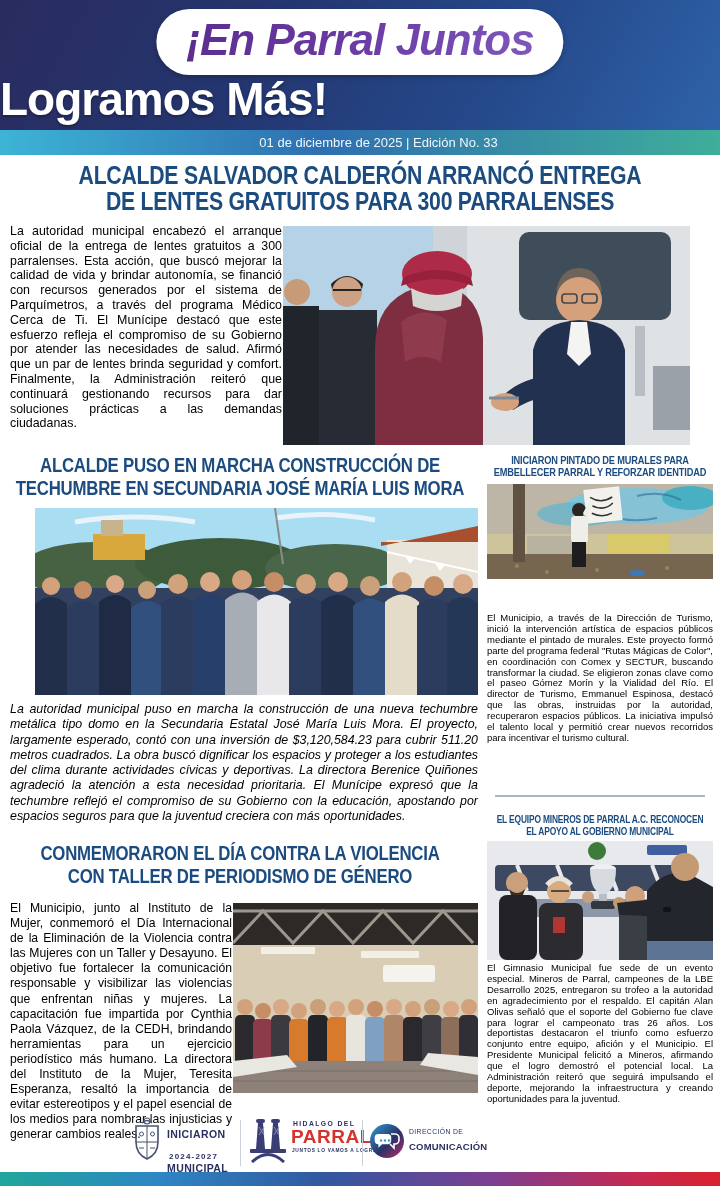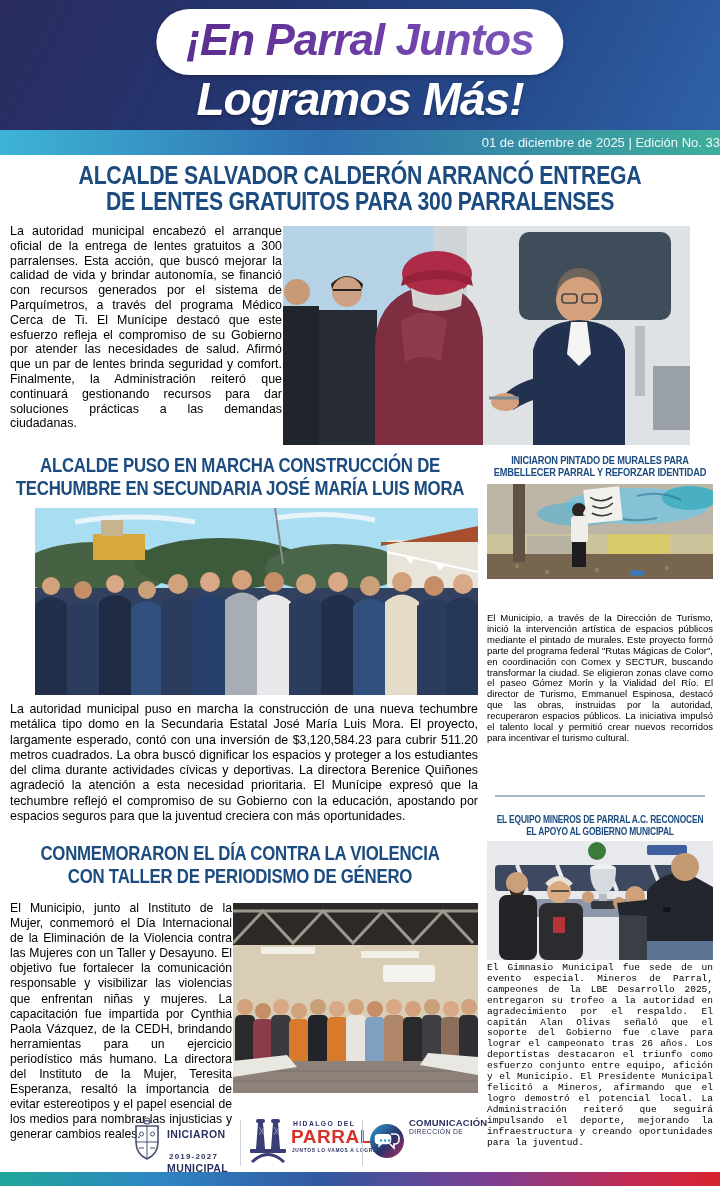--- a/index.html
+++ b/index.html
@@ -7,46 +7,46 @@
   .page { position:relative; width:720px; height:1186px; background:#ffffff; overflow:hidden; margin:0 auto; }
 
   
   .masthead { position:absolute; left:0; top:0; width:720px; height:130px;
     background:linear-gradient(118deg,#2a2c5f 0%,#24356f 35%,#254a8c 70%,#2f62a8 100%);padding-left:12px; }
   .pill { position:absolute; top:9px; left:50%; transform:translateX(-50%);
     background:#ffffff; border-radius:36px; padding:2px 30px 6px 30px; box-shadow:0 2px 5px rgba(0,0,0,.25); }
   .title1 { font-size:44px; font-weight:800; font-style:italic; letter-spacing:-1px; line-height:58px;
     background:linear-gradient(100deg,#5b2d8f 0%,#6c3ea6 55%,#7e57bb 100%);
     -webkit-background-clip:text; background-clip:text; color:#6c3ea6; -webkit-text-fill-color:transparent; white-space:nowrap; }
-  .title2 { position:absolute; top:72px; left:0; width:100%; text-align:center; color:#ffffff;
-    font-size:46px; font-weight:800; font-style:italic; letter-spacing:-1px;
+  .title2 { position:absolute; top:72px; left:0; width:100%; text-align:left; color:#ffffff;
+    font-size:46px; font-weight:800; letter-spacing:-1px;
     text-shadow:0 2px 3px rgba(0,0,0,.3); }
   .datebar { position:absolute; left:0; top:130px; width:720px; height:25px;
     background:linear-gradient(90deg,#3db4d6 0%,#2f6fb0 45%,#3fae9a 100%);
-    color:#eef8fb; font-size:13px; text-align:right; line-height:25px;padding-left:37px; }
+    color:#eef8fb; font-size:13px; text-align:center; line-height:25px;padding-left:37px; }
 
   
   .headline { position:absolute; color:#1b4b7f; font-weight:700; text-align:center;
     white-space:pre-line; letter-spacing:-.3px; }
   .hl1 { top:162px; left:0; width:720px; font-size:25px; line-height:26px; transform:scaleX(.85); }
   .hl2 { top:454px; left:-70px; width:620px; font-size:21px; line-height:22.5px; transform:scaleX(.8); }
   .hl3 { top:842px; left:-70px; width:620px; font-size:21px; line-height:22.5px; transform:scaleX(.8); }
   .sb-headline { position:absolute; color:#1b4b7f; font-weight:700; text-align:center;
     white-space:pre-line; letter-spacing:-.2px; left:450px; width:300px; font-size:10.5px; line-height:11.5px; }
   .sbh1 { top:455px; transform:scaleX(.88); }
   .sbh2 { top:814px; transform:scaleX(.8); }
 
   
   .body-text { position:absolute; color:#000000; text-align:justify; }
   .art1-text { left:10px; top:224px; width:272px; font-size:12.4px; line-height:14.8px; }
-  .art2-text { left:10px; top:702px; width:468px; font-size:12.4px; line-height:15.3px; }
+  .art2-text { left:10px; top:702px; width:468px; font-size:12.4px; line-height:15.3px;font-style:italic; }
   .art3-text { left:10px; top:901px; width:222px; font-size:12.2px; line-height:15.1px; }
   .sb-text { font-size:9.5px; line-height:10.9px; left:487px; width:226px; }
   .sb-text1 { top:589px;margin-top:24px; }
-  .sb-text2 { top:963px;font-family:Liberation Mono, monospace; }
+  .sb-text2 { top:963px; }
 
   
   .photo { position:absolute; display:block; }
   .photo1 { left:283px; top:226px; width:407px; height:219px; }
   .photo2 { left:35px;  top:508px; width:443px; height:187px; }
   .photo3 { left:233px; top:903px; width:245px; height:190px; }
   .photo-mural   { left:487px; top:484px; width:226px; height:95px; }
   .photo-mineros { left:487px; top:841px; width:226px; height:119px; }
 
   .sb-divider { position:absolute; left:495px; top:795px; width:210px; height:2px; background:#aab6c2; }
@@ -55,21 +55,21 @@
   .flogo { position:absolute; }
   .fdivider { position:absolute; top:1120px; width:1px; height:46px; background:#ccd2da; }
   .ftext { position:absolute; color:#2a3160; }
   .g1-l1 { left:167px; top:1128px; font-size:10.5px; font-weight:800; letter-spacing:.4px; }
   .g1-l2 { left:167px; top:1139px; font-size:10.5px; font-weight:800; letter-spacing:.4px;margin-top:23px; }
   .g1-l3 { left:169px; top:1152px; font-size:8px; font-weight:700; letter-spacing:1.2px; }
   .g2-l1 { left:293px; top:1120px; font-size:6.8px; font-weight:700; letter-spacing:1.4px; }
   .g2-l2 { left:291px; top:1126px; font-size:19px; font-weight:800; letter-spacing:.5px; color:#d6332c;text-align:center; }
   .g2-l3 { left:292px; top:1148px; font-size:4.8px; font-weight:700; letter-spacing:.7px; }
   .g3-l1 { left:409px; top:1128px; font-size:6.8px; font-weight:400; letter-spacing:.4px; }
-  .g3-l2 { left:409px; top:1117px; font-size:9.5px; font-weight:800; letter-spacing:.2px; }
+  .g3-l2 { left:409px; top:1141px; font-size:9.5px; font-weight:800; letter-spacing:.2px; }
   .g3-l3 { left:409px; top:1179px; font-size:9.5px; font-weight:800; letter-spacing:.2px; }
   .bottom-bar { position:absolute; left:0; top:1172px; width:720px; height:14px;
     background:linear-gradient(90deg,#20a69a 0%,#2e86c4 22%,#31589f 45%,#7c3f92 68%,#c42a52 88%,#d8232f 100%); }
 </style>
 </head>
 <body>
 
 <div class="page">
 
   <header class="masthead">
@@ -280,21 +280,21 @@
     <path d="M10,7 q5,-5 10,0" fill="none" stroke="#49536f" stroke-width="1.2"></path>
     <path d="M4,10 h22 v16 q0,12 -11,17 q-11,-5 -11,-17 z" fill="none" stroke="#49536f" stroke-width="1.6"></path>
     <line x1="15" y1="10" x2="15" y2="43" stroke="#49536f" stroke-width="1"></line>
     <line x1="4" y1="26" x2="26" y2="26" stroke="#49536f" stroke-width="1"></line>
     <circle cx="9.5" cy="18" r="2" fill="none" stroke="#49536f" stroke-width="1"></circle>
     <circle cx="20.5" cy="18" r="2" fill="none" stroke="#49536f" stroke-width="1"></circle>
     <path d="M7,32 h5 M18,32 h5" stroke="#49536f" stroke-width="1"></path>
   </svg>
   <div class="ftext g1-l1">INICIARON</div>
   <div class="ftext g1-l2">MUNICIPAL</div>
-  <div class="ftext g1-l3">2019-2027</div>
+  <div class="ftext g1-l3">2024-2027</div>
 
   <div class="fdivider" style="left:240px;"></div>
 
   <svg class="flogo" style="left:250px; top:1117px; width:36px; height:46px;" viewBox="0 0 36 46">
     <rect x="6" y="2" width="9" height="4" rx="2" fill="#3b3e74"></rect>
     <rect x="21" y="2" width="9" height="4" rx="2" fill="#3b3e74"></rect>
     <path d="M8,6 h5 l2,26 h-9 z" fill="#3b3e74"></path>
     <path d="M23,6 h5 l2,26 h-9 z" fill="#3b3e74"></path>
     <path d="M9,10 l5,8 m0,-8 l-5,8 M24,10 l5,8 m0,-8 l-5,8" stroke="#8a8cc0" stroke-width="1"></path>
     <rect x="0" y="32" width="36" height="4" rx="1" fill="#3b3e74"></rect>

